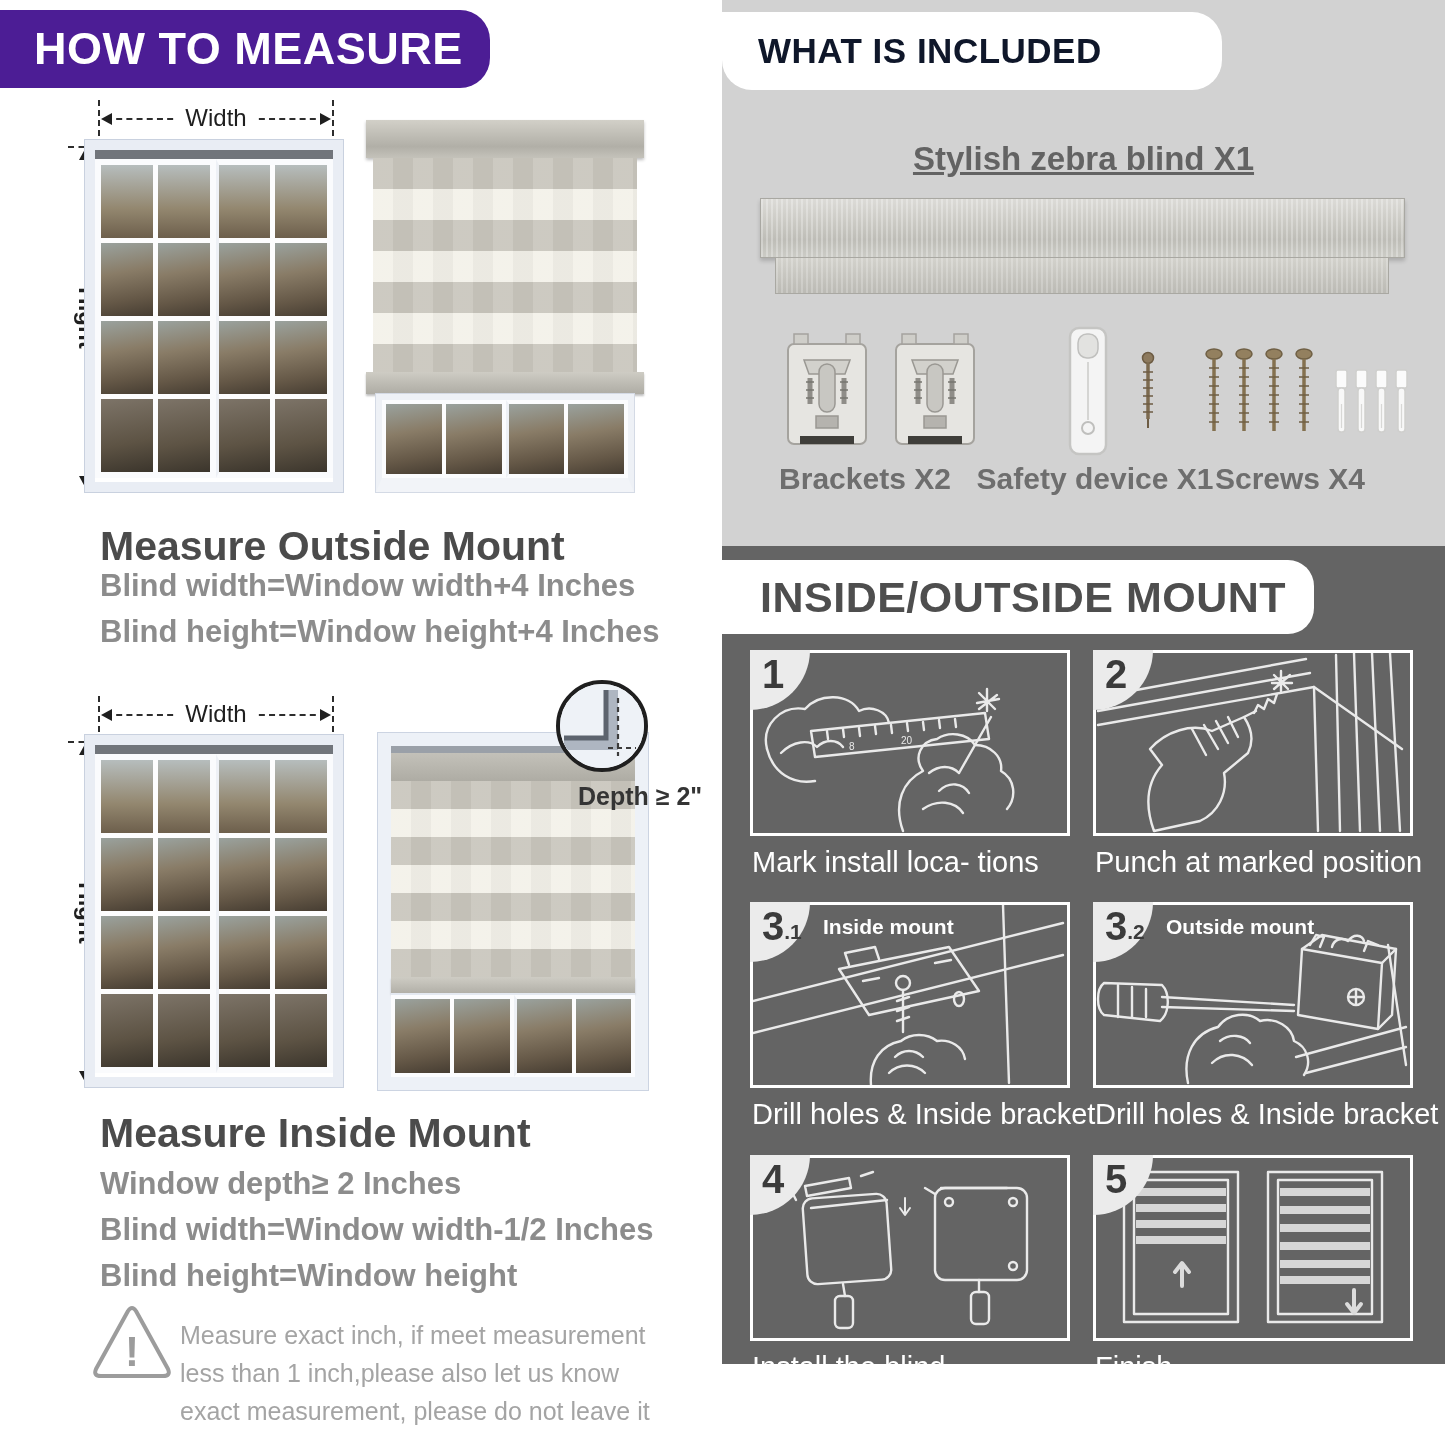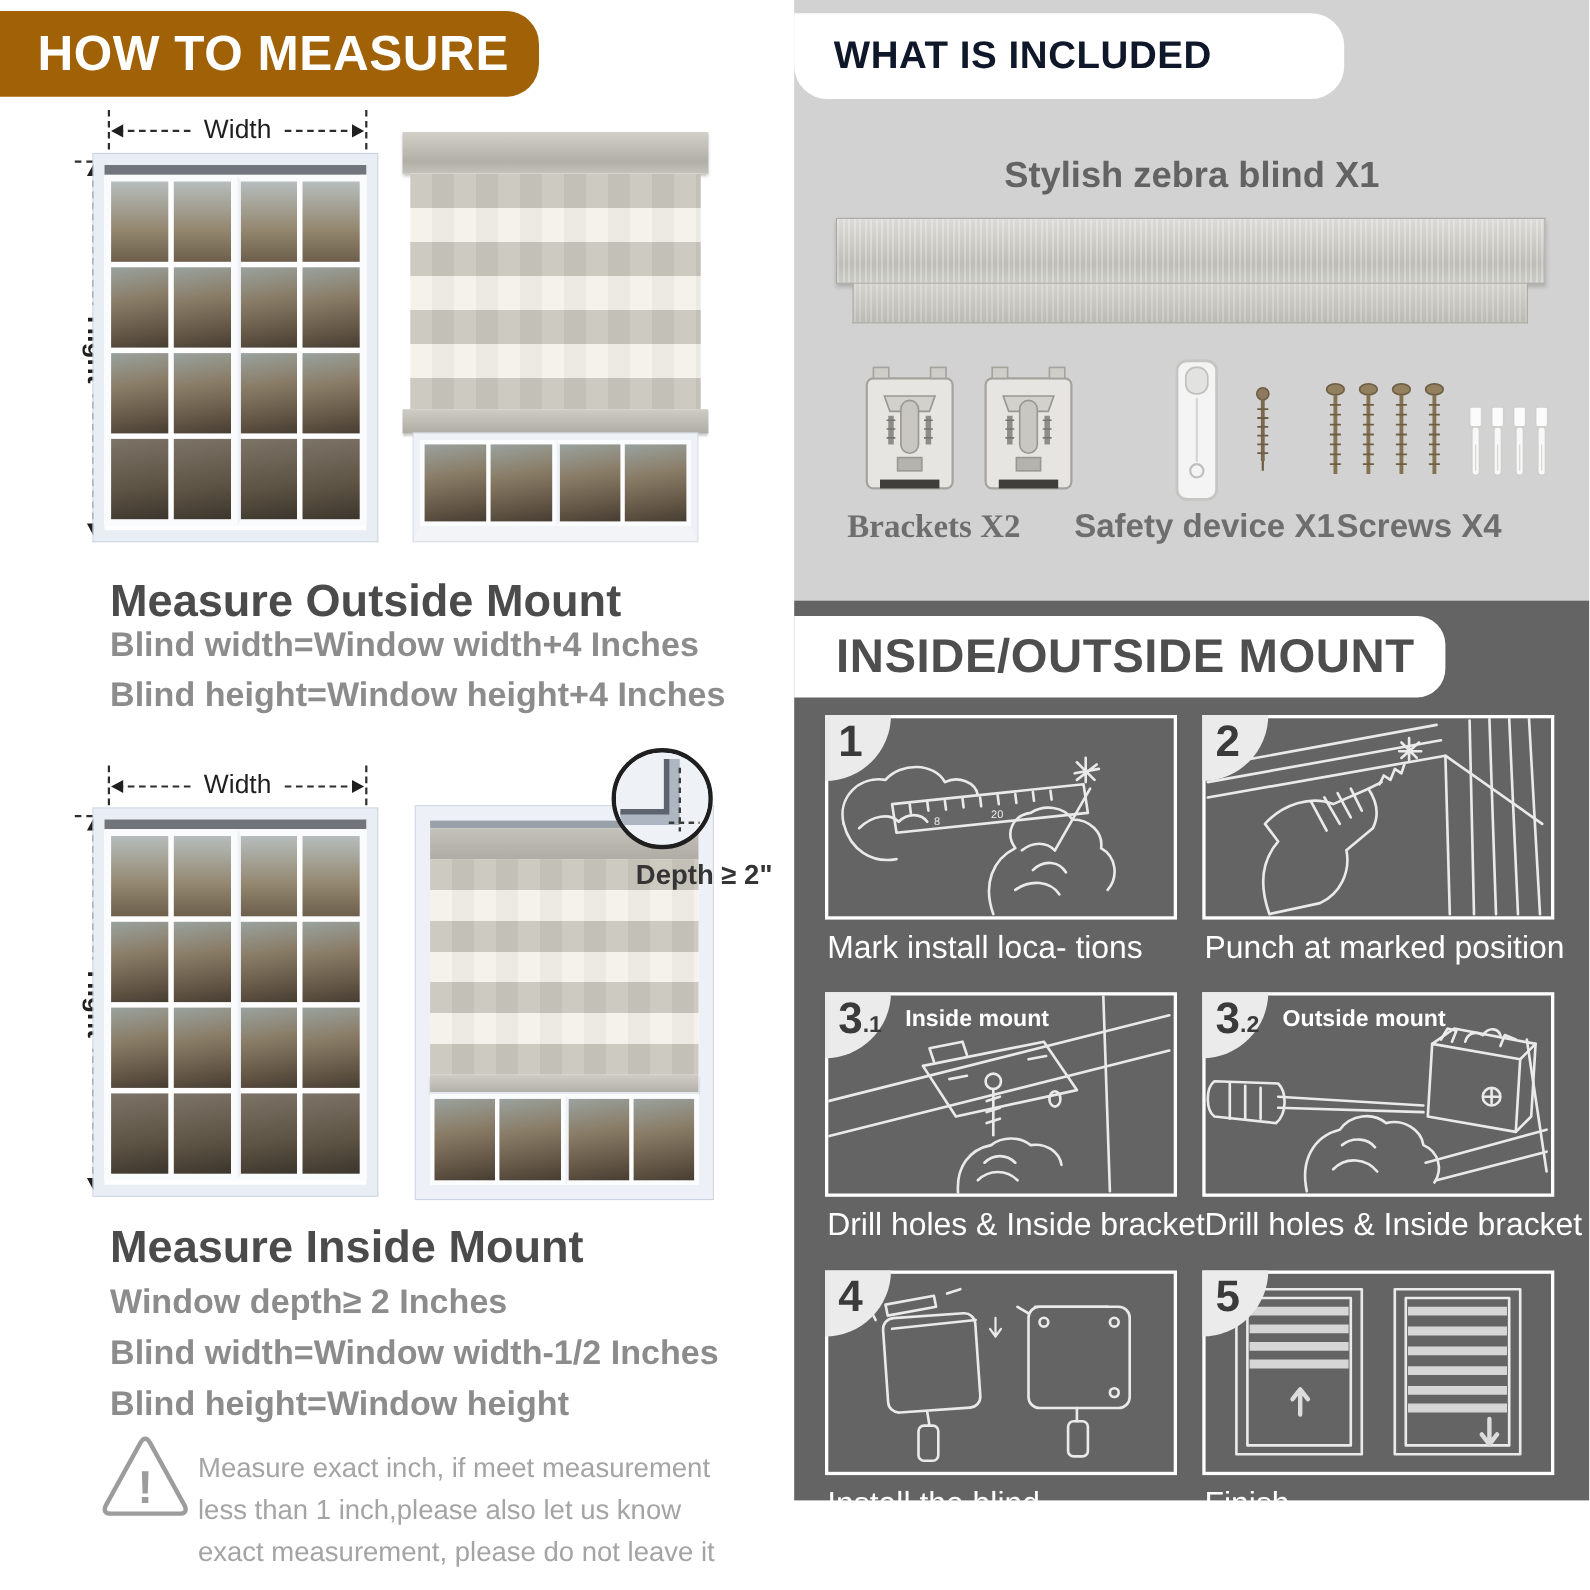--- a/index.html
+++ b/index.html
@@ -1,20 +1,20 @@
 <!DOCTYPE html>
 <html><head>
 <meta charset="utf-8">
 <style>
   html,body{margin:0;padding:0;background:#fff;}
   .canvas{position:relative;width:1445px;height:1445px;background:#fff;overflow:hidden;
           font-family:"Liberation Sans", sans-serif;}
 
   
-  .htm-box{position:absolute;left:0;top:10px;width:490px;height:78px;background:#a16207;
+  .htm-box{position:absolute;left:0;top:10px;width:490px;height:78px;background:#4c1d95;
            border-radius:0 30px 30px 0;display:flex;align-items:center;padding-left:34px;box-sizing:border-box;}
   .htm-box span{color:#fff;font-size:45px;font-weight:bold;letter-spacing:.5px;}
 
   
   .h-arrow{position:absolute;height:40px;}
   .h-arrow .line{position:absolute;left:8px;right:8px;top:18px;border-top:2px dashed #2d2d2d;}
   .h-arrow .tickL{position:absolute;left:0;top:0;bottom:-6px;border-left:2px dashed #2d2d2d;}
   .h-arrow .tickR{position:absolute;right:0;top:0;bottom:-6px;border-left:2px dashed #2d2d2d;}
   .h-arrow .ahL,.h-arrow .ahR{position:absolute;top:13px;width:0;height:0;border-style:solid;}
   .h-arrow .ahL{left:3px;border-width:6px 11px 6px 0;border-color:transparent #1f1f1f transparent transparent;}
@@ -78,32 +78,32 @@
 
   .warn-tri{position:absolute;left:90px;top:1303px;width:84px;height:80px;}
   .warn-text{position:absolute;left:180px;top:1316px;width:480px;font-size:25px;line-height:1.52;color:#a4a4a4;}
 
   
   .rt{position:absolute;left:722px;top:0;width:723px;height:546px;background:#d2d2d2;}
   .wii-box{position:absolute;left:0;top:12px;width:500px;height:78px;background:#fff;
       border-radius:0 30px 30px 30px;display:flex;align-items:center;padding-left:36px;box-sizing:border-box;}
   .wii-box span{color:#0f172a;font-size:35px;font-weight:bold;letter-spacing:.5px;}
   .product-lbl{position:absolute;left:0;right:0;top:140px;text-align:center;font-size:33px;
-      font-weight:bold;color:#636363;}
+      font-weight:bold;color:#636363;text-decoration:underline;}
   .headrail{position:absolute;left:38px;top:198px;width:645px;height:60px;
       background:repeating-linear-gradient(90deg,rgba(255,255,255,.28) 0 2px,rgba(0,0,0,0) 2px 5px),
                  linear-gradient(180deg,#dcdbd7 0%,#c9c8c2 45%,#bebdb7 70%,#ccccc6 100%);
       border:1px solid #a9a8a2;box-sizing:border-box;box-shadow:0 3px 4px rgba(0,0,0,.18);}
   .headrail2{position:absolute;left:53px;top:258px;width:614px;height:36px;
       background:repeating-linear-gradient(90deg,rgba(255,255,255,.22) 0 2px,rgba(0,0,0,0) 2px 5px),
                  linear-gradient(180deg,#d3d2cc,#bbbab4);
       border:1px solid #a9a8a2;border-top:none;box-sizing:border-box;}
   .inc-item{position:absolute;}
   .inc-label{position:absolute;top:462px;text-align:center;font-size:30px;font-weight:bold;color:#6e6e6e;}
-  #lbl-brackets{left:12px;width:230px;font-family:Liberation Serif, serif;}
+  #lbl-brackets{left:28px;width:230px;}
   #lbl-safety{left:248px;width:250px;}
   #lbl-screws{left:468px;width:200px;}
 
   
   .rb{position:absolute;left:722px;top:546px;width:723px;height:818px;background:#646464;}
   .iom-box{position:absolute;left:0;top:14px;width:592px;height:74px;background:#fff;
       border-radius:0 26px 26px 0;display:flex;align-items:center;padding-left:38px;box-sizing:border-box;}
   .iom-box span{color:#4e4e4e;font-size:43px;font-weight:bold;letter-spacing:.5px;}
   .panel{position:absolute;width:320px;height:186px;border:3px solid #fff;box-sizing:border-box;}
   .p-ill{position:absolute;left:0;top:0;width:100%;height:100%;}

